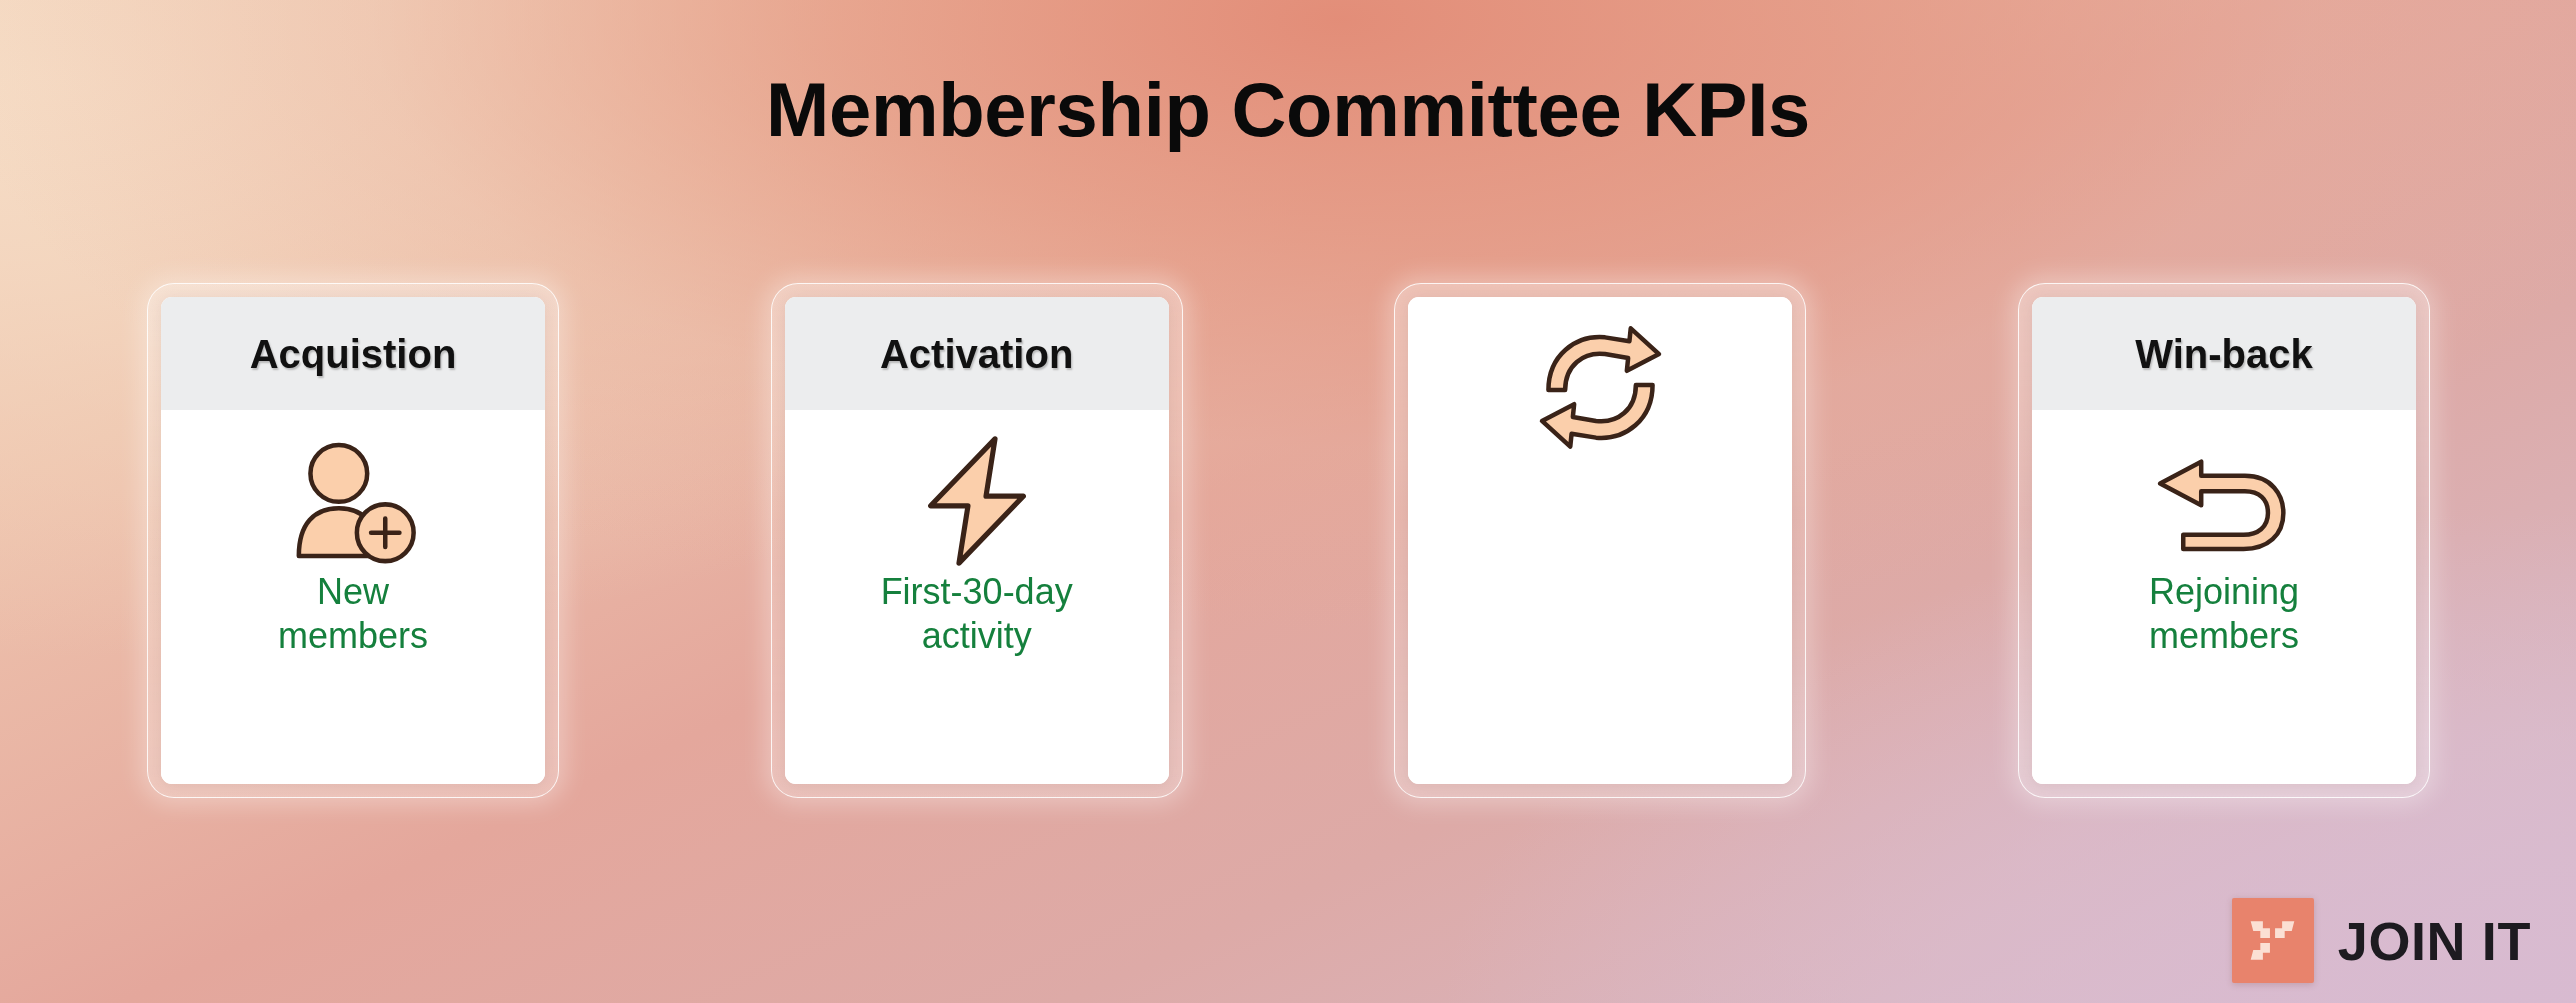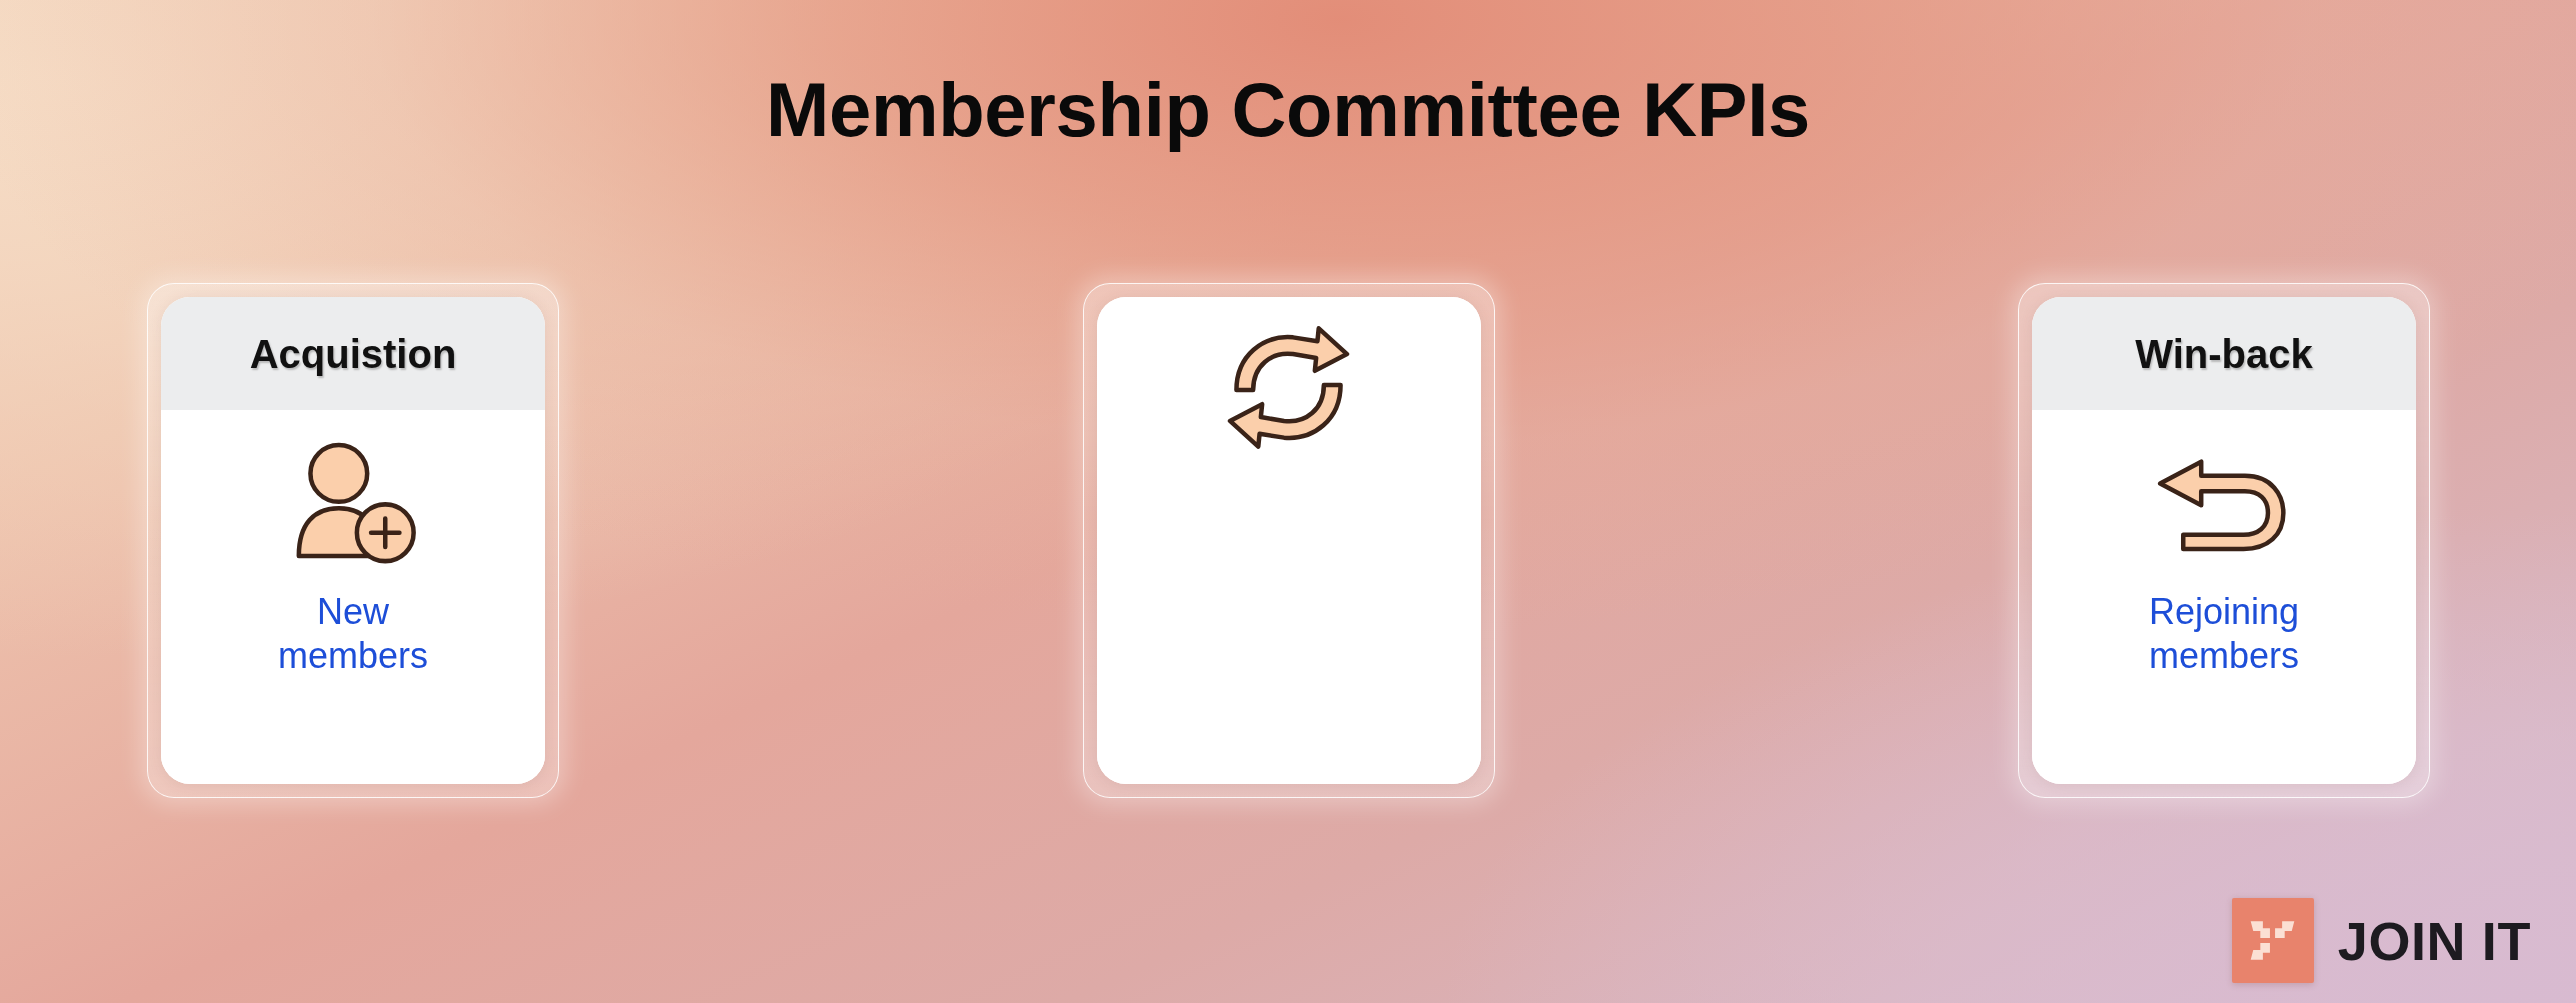--- a/index.html
+++ b/index.html
@@ -81,21 +81,21 @@
         rgba(255,255,255,0.30) 100%);
     box-shadow: 0 0 22px 6.4px rgba(255,255,255,0.30);
     padding: 13px;
     box-sizing: border-box;
     display: flex;
   }
 
   
   .card {
     flex: 1;
-    border-radius: 29px;
+    border-radius: 11px;
     background: #ffffff;
     overflow: hidden;
     display: flex;
     flex-direction: column;
     box-shadow: 0 1.9px 13px rgba(120,70,60,0.10);
   }
 
   .card-header {
     height: 113px;
     background: #ecedee;
@@ -129,23 +129,23 @@
     width: 148px;
     height: 135px;
     display: flex;
     align-items: center;
     justify-content: center;
     flex: 0 0 auto;
   }
   .card-icon svg { display: block; }
 
   .card-caption {
-    margin-top: 22px;
+    margin-top: 2px;
     font-size: 36px;
-    color: #1d4ed8;
+    color: #15803d;
     text-align: center;
     line-height: 1.22;
     padding: 0 15.5px;
     white-space: pre-line;
   }
 
   
   #brand-logo {
     position: absolute;
     right: 45px;
@@ -195,20 +195,36 @@
               <circle cx="160" cy="150" r="44" fill="#fbcfab" stroke="#3a2318" stroke-width="7"></circle>
               <path d="M160 128 L160 172 M138 150 L182 150" stroke="#3a2318" stroke-width="7" stroke-linecap="round"></path>
             </svg>
           </div>
           <div class="card-caption">New
 members</div>
         </div>
       </div>
     </div>
 
+    <div class="card-frame">
+      <div class="card">
+        <div class="card-header">
+          <span class="card-header-label">Activation</span>
+        </div>
+        <div class="card-body">
+          <div class="card-icon">
+            <svg width="116" height="132" viewBox="0 0 180 205">
+              <path d="M118 6 L18 110 L76 110 L62 199 L162 95 L104 95 Z" fill="#fbcfab" stroke="#3a2318" stroke-width="8" stroke-linejoin="round"></path>
+            </svg>
+          </div>
+          <div class="card-caption">First-30-day
+activity</div>
+        </div>
+      </div>
+    </div>
 
 
     <div class="card-frame">
       <div class="card">
         <div class="card-body">
           <div class="card-icon">
             <svg width="135" height="129" viewBox="0 0 210 200">
 
               <path d="M24 104 C24 50 66 18 112 22 L150 28
                        L152 8 L196 48 L146 74 L148 54 L112 48

